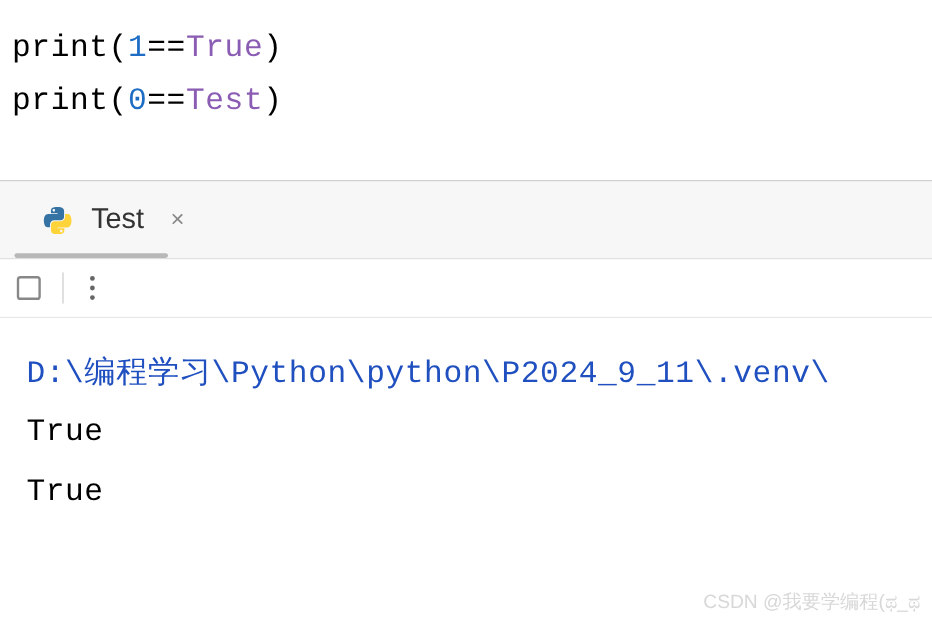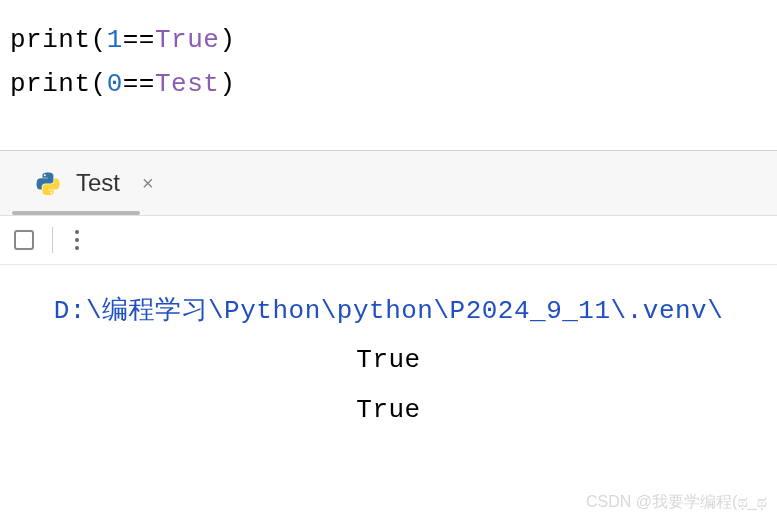--- a/index.html
+++ b/index.html
@@ -110,21 +110,20 @@
       background: #666;
       border-radius: 50%;
     }
     
     .console {
       padding: 22px 22px 0 22px;
       font-size: 26px;
       line-height: 1.9;
       letter-spacing: 0.5px;
       background: #ffffff;
-      text-align: center;
     }
     .console-path { color: #2050c0; white-space: nowrap; }
     .console-out { color: #000000; }
     
     .watermark {
       position: absolute;
       bottom: 4px;
       right: 10px;
       font-family: -apple-system, sans-serif;
       font-size: 16px;

